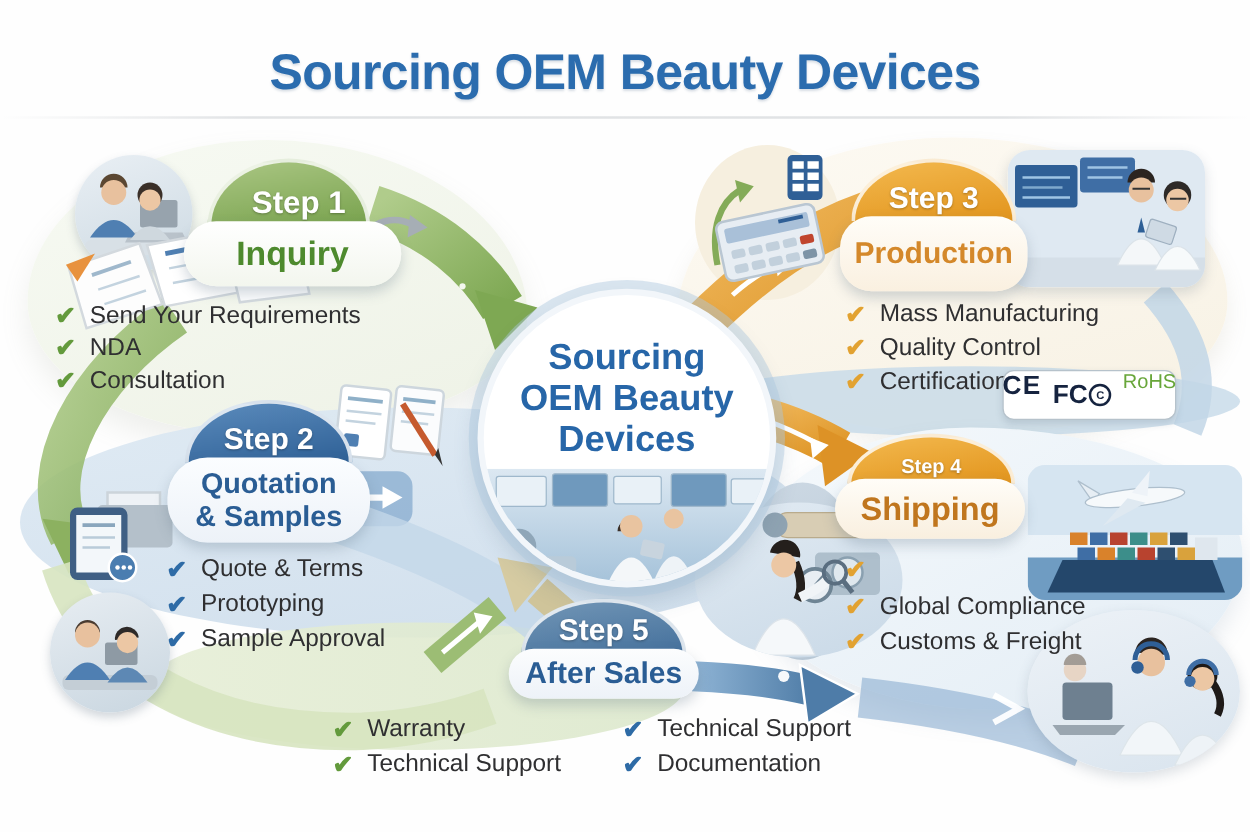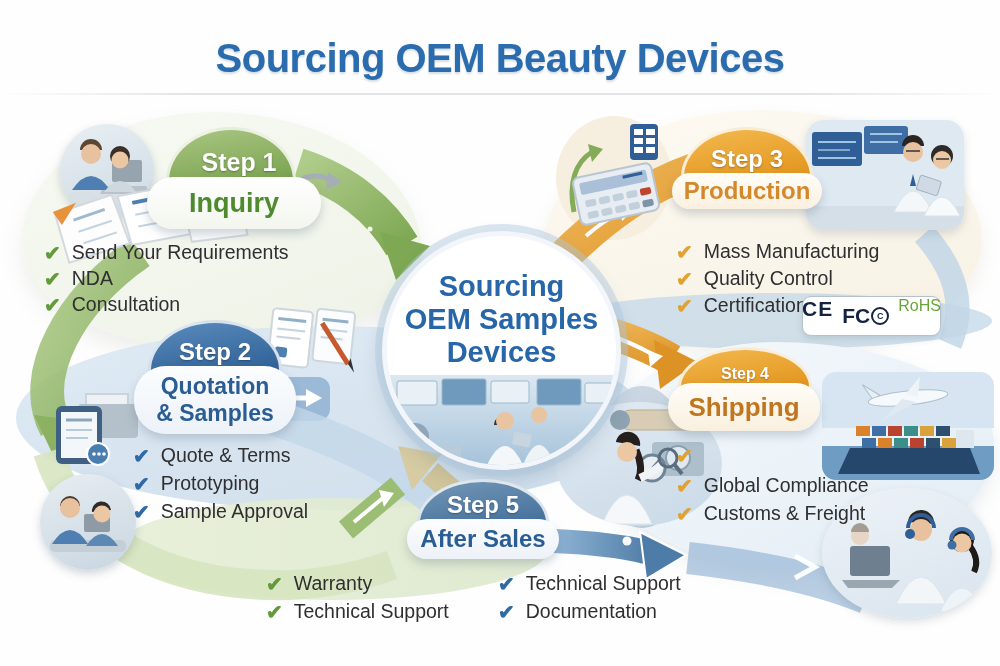--- a/index.html
+++ b/index.html
@@ -395,21 +395,21 @@
         <path d="M 112 42 a9 9 0 0 1 13 8 l -18 0 a9 9 0 0 1 5 -8 z" fill="#3a2f28"></path>
         <circle cx="118" cy="46" r="9" fill="#e9c4a0"></circle>
         <path d="M 100 90 Q 118 52 136 90 Z" fill="#f4f7f9"></path>
         <rect x="126" y="58" width="18" height="13" rx="2" fill="#c8d4de" transform="rotate(12 135 64)"></rect>
         <circle cx="152" cy="40" r="8" fill="#e9c4a0"></circle>
         <path d="M 136 90 Q 152 50 168 90 Z" fill="#eef3f7"></path>
       </svg>
     </div>
     <div class="cc-text">
       <div>Sourcing</div>
-      <div>OEM Samples</div>
+      <div>OEM Beauty</div>
       <div>Devices</div>
     </div>
   </div>
 
   <div class="badge-cap cap-g" style="left:166px;top:127px;width:130px;height:54px;">
     <span style="font-size:25px;margin-left:16px;">Step 1</span>
   </div>
   <div class="badge-pill" style="left:147px;top:177px;width:174px;height:52px;border-radius:26px;background:linear-gradient(180deg,#ffffff,#f3f6ee);">
     <span style="font-size:27px;font-weight:bold;color:#4e8a2e;">Inquiry</span>
   </div>
@@ -418,21 +418,21 @@
     <span style="font-size:24px;">Step 2</span>
   </div>
   <div class="badge-pill" style="left:134px;top:366px;width:162px;height:68px;border-radius:32px;background:linear-gradient(180deg,#fbfdff,#edf2f8);">
     <span style="font-size:23px;font-weight:bold;color:#2a5d94;line-height:27px;">Quotation</span>
     <span style="font-size:23px;font-weight:bold;color:#2a5d94;line-height:27px;">&amp; Samples</span>
   </div>
 
   <div class="badge-cap cap-o" style="left:681px;top:127px;width:132px;height:50px;">
     <span style="font-size:24px;">Step 3</span>
   </div>
-  <div class="badge-pill" style="left:672px;top:173px;width:150px;height:36px;border-radius:25px;background:linear-gradient(180deg,#fffdf8,#faf0e0);">
+  <div class="badge-pill" style="left:672px;top:173px;width:150px;height:60px;border-radius:25px;background:linear-gradient(180deg,#fffdf8,#faf0e0);">
     <span style="font-size:24px;font-weight:bold;color:#d4882a;">Production</span>
   </div>
 
   <div class="badge-cap cap-o" style="left:678px;top:347px;width:134px;height:40px;">
     <span style="font-size:16px;">Step 4</span>
   </div>
   <div class="badge-pill" style="left:668px;top:383px;width:152px;height:48px;border-radius:24px;background:linear-gradient(180deg,#fffdf8,#f9efdf);">
     <span style="font-size:26px;font-weight:bold;color:#c0761e;">Shipping</span>
   </div>
 

